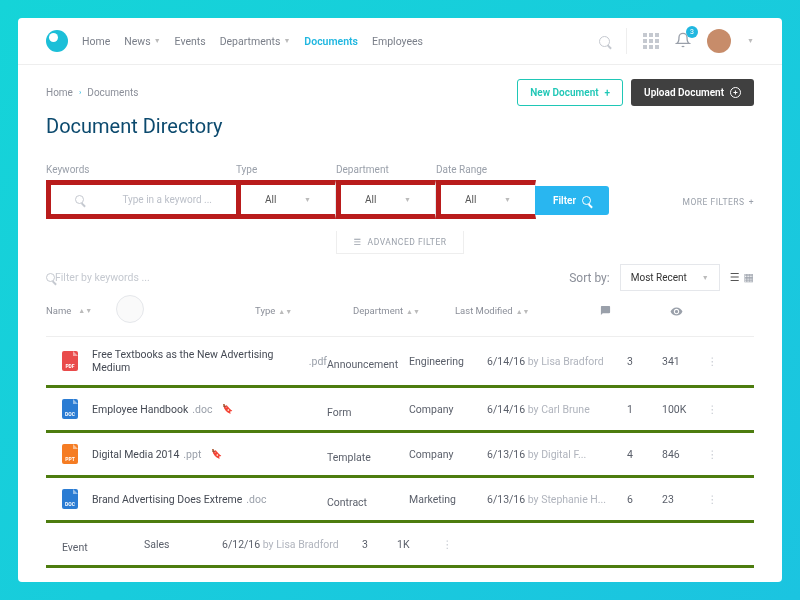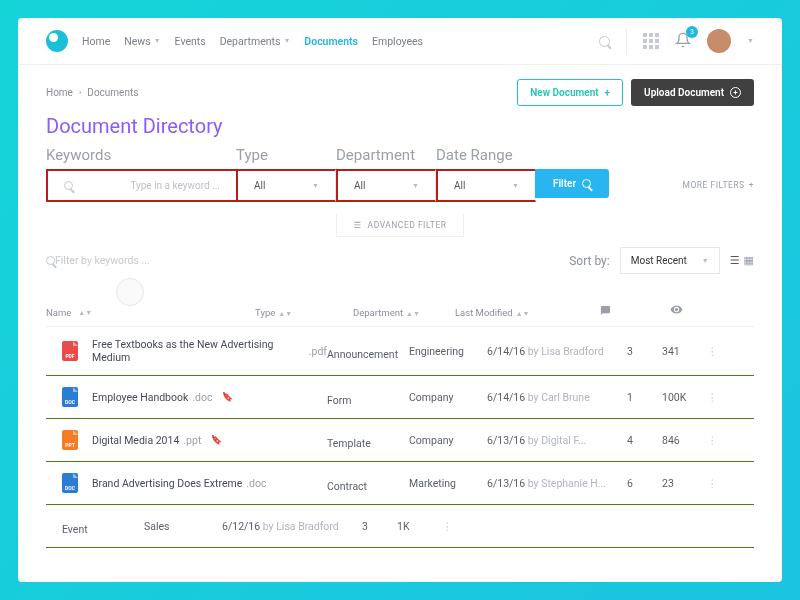--- a/index.html
+++ b/index.html
@@ -20,49 +20,49 @@
 .bell-badge { position: absolute; top: -6px; right: -7px; background: #21b7e0; color: #fff; border-radius: 50%; width: 12px; height: 12px; font-size: 7px; display: flex; align-items: center; justify-content: center; }
 .avatar { width: 24px; height: 24px; border-radius: 50%; background: #c78c6a; }
 .content { flex: 1; overflow-y: auto; padding: 14px 28px 0; }
 .crumb-row { display: flex; align-items: center; margin-bottom: 8px; }
 .crumbs { color: #8b8f99; font-size: 10px; display: flex; gap: 6px; align-items: center; }
 .crumbs .sep { color: #21b7e0; font-size: 8px; }
 .btns { margin-left: auto; display: flex; gap: 8px; }
 .btn { padding: 7px 12px; border-radius: 3px; font-size: 10px; font-weight: 600; cursor: pointer; display: flex; align-items: center; gap: 6px; border: 1px solid transparent; }
 .btn-outline { border-color: #1fc7b6; color: #1fc7b6; background: #fff; }
 .btn-teal { background: #404040; color: #fff; }
-.page-title { font-size: 20px; color: #8b5cf6; font-weight: 400; margin-bottom: 8px; }
+.page-title { font-size: 20px; color: #0c4a6e; font-weight: 400; margin-bottom: 26px; }
 .filters { display: flex; gap: 0; margin-bottom: 0; align-items: flex-end; }
 .filter { display: flex; flex-direction: column; gap: 5px; }
-.filter-label { font-size: 15px; color: #9aa0aa; }
-.filter-input { border: 2px solid #b91c1c; padding: 9px 16px; font-size: 10px; color: #555; background: #fff; display: flex; align-items: center; justify-content: space-between; }
+.filter-label { font-size: 10px; color: #9aa0aa; }
+.filter-input { border: 5px solid #b91c1c; padding: 9px 24px; font-size: 10px; color: #555; background: #fff; display: flex; align-items: center; justify-content: space-between; }
 .filter-kw { width: 190px; border-right: none; color: #bcc0c9; }
 .filter-sel { width: 100px; border-right: none; }
 .filter-sel:last-of-type { border-right: 1px solid #e5e7eb; }
 .more-filters { margin-left: auto; color: #9aa0aa; font-size: 8.5px; letter-spacing: 0.5px; display: flex; align-items: center; gap: 4px; padding-bottom: 12px; }
 .btn-filter { background: #29b6f0; color: #fff; padding: 9px 18px; font-size: 10px; font-weight: 600; border-radius: 0 3px 3px 0; margin-left: -1px; display: flex; align-items: center; gap: 6px; }
 .adv-row { display: flex; justify-content: center; margin: 16px 0 10px; }
 .adv-filter { border: 1px solid #eee; border-top: none; padding: 6px 16px; font-size: 8.5px; color: #9aa0aa; letter-spacing: 0.5px; display: flex; gap: 6px; align-items: center; }
 .list-ctrl { display: flex; align-items: center; gap: 10px; margin-bottom: 14px; }
 .filter-kwd { color: #c5c9d0; font-size: 10.5px; display: flex; align-items: center; flex: 1; }
 .sort-label { color: #8b8f99; font-size: 12px; }
 .sort-sel { border: 1px solid #e5e7eb; padding: 7px 10px; font-size: 10px; width: 100px; display: flex; justify-content: space-between; align-items: center; }
 .view-toggle { display: flex; gap: 4px; color: #9aa0aa; }
 .view-toggle .active { color: #555; }
-.table-head { display: flex; border-bottom: 1px solid #eee; padding-bottom: 8px; font-size: 9.5px; color: #8b8f99; align-items: flex-end; position: relative; gap: 48px; }
+.table-head { display: flex; border-bottom: 1px solid #eee; padding-bottom: 16px; font-size: 9.5px; color: #8b8f99; align-items: flex-start; position: relative; gap: 48px; }
 .table-head .sort-arr { font-size: 7px; margin-left: 3px; color: #bbb; }
 .c-name { width: 265px; display: flex; align-items: center; gap: 4px; }
 .c-type { width: 82px; }
-.c-dept { width: 54px; margin-top: 19px; }
+.c-dept { width: 54px; }
 .c-mod { width: 160px; }
 .c-com { width: 35px; text-align: left; }
 .c-view { width: 45px; text-align: left; }
 .c-act { width: 15px; }
 .circle-ghost { position: absolute; left: 70px; top: -10px; width: 28px; height: 28px; border: 1px solid #e5e7eb; border-radius: 50%; background: #fafafa; }
-.row { display: flex; align-items: center; padding: 11px 16px; border-bottom: 1px solid #4d7c0f; font-size: 10.5px; }
+.row { display: flex; align-items: center; padding: 11px 16px; border-bottom: 3px solid #4d7c0f; font-size: 10.5px; }
 .file-icon { width: 16px; height: 20px; border-radius: 2px; position: relative; margin-right: 10px; flex-shrink: 0; display: flex; align-items: flex-end; justify-content: center; color: #fff; font-size: 5px; font-weight: 700; padding-bottom: 2px; }
 .file-icon::before { content: ""; position: absolute; top: 0; right: 0; width: 5px; height: 5px; background: rgba(255,255,255,0.5); clip-path: polygon(0 0, 100% 100%, 0 100%); }
 .pdf { background: #e94b4b; }
 .doc { background: #2b7cd3; }
 .ppt { background: #f57c23; }
 .xls { background: #27ae60; }
 .fname { color: #454a54; }
 .fext { color: #9aa0aa; }
 .bookmark { color: #f5a623; margin-left: 6px; font-size: 9px; }
 .r-type { width: 82px; color: #5a5f6a; margin-top: 7px; }

